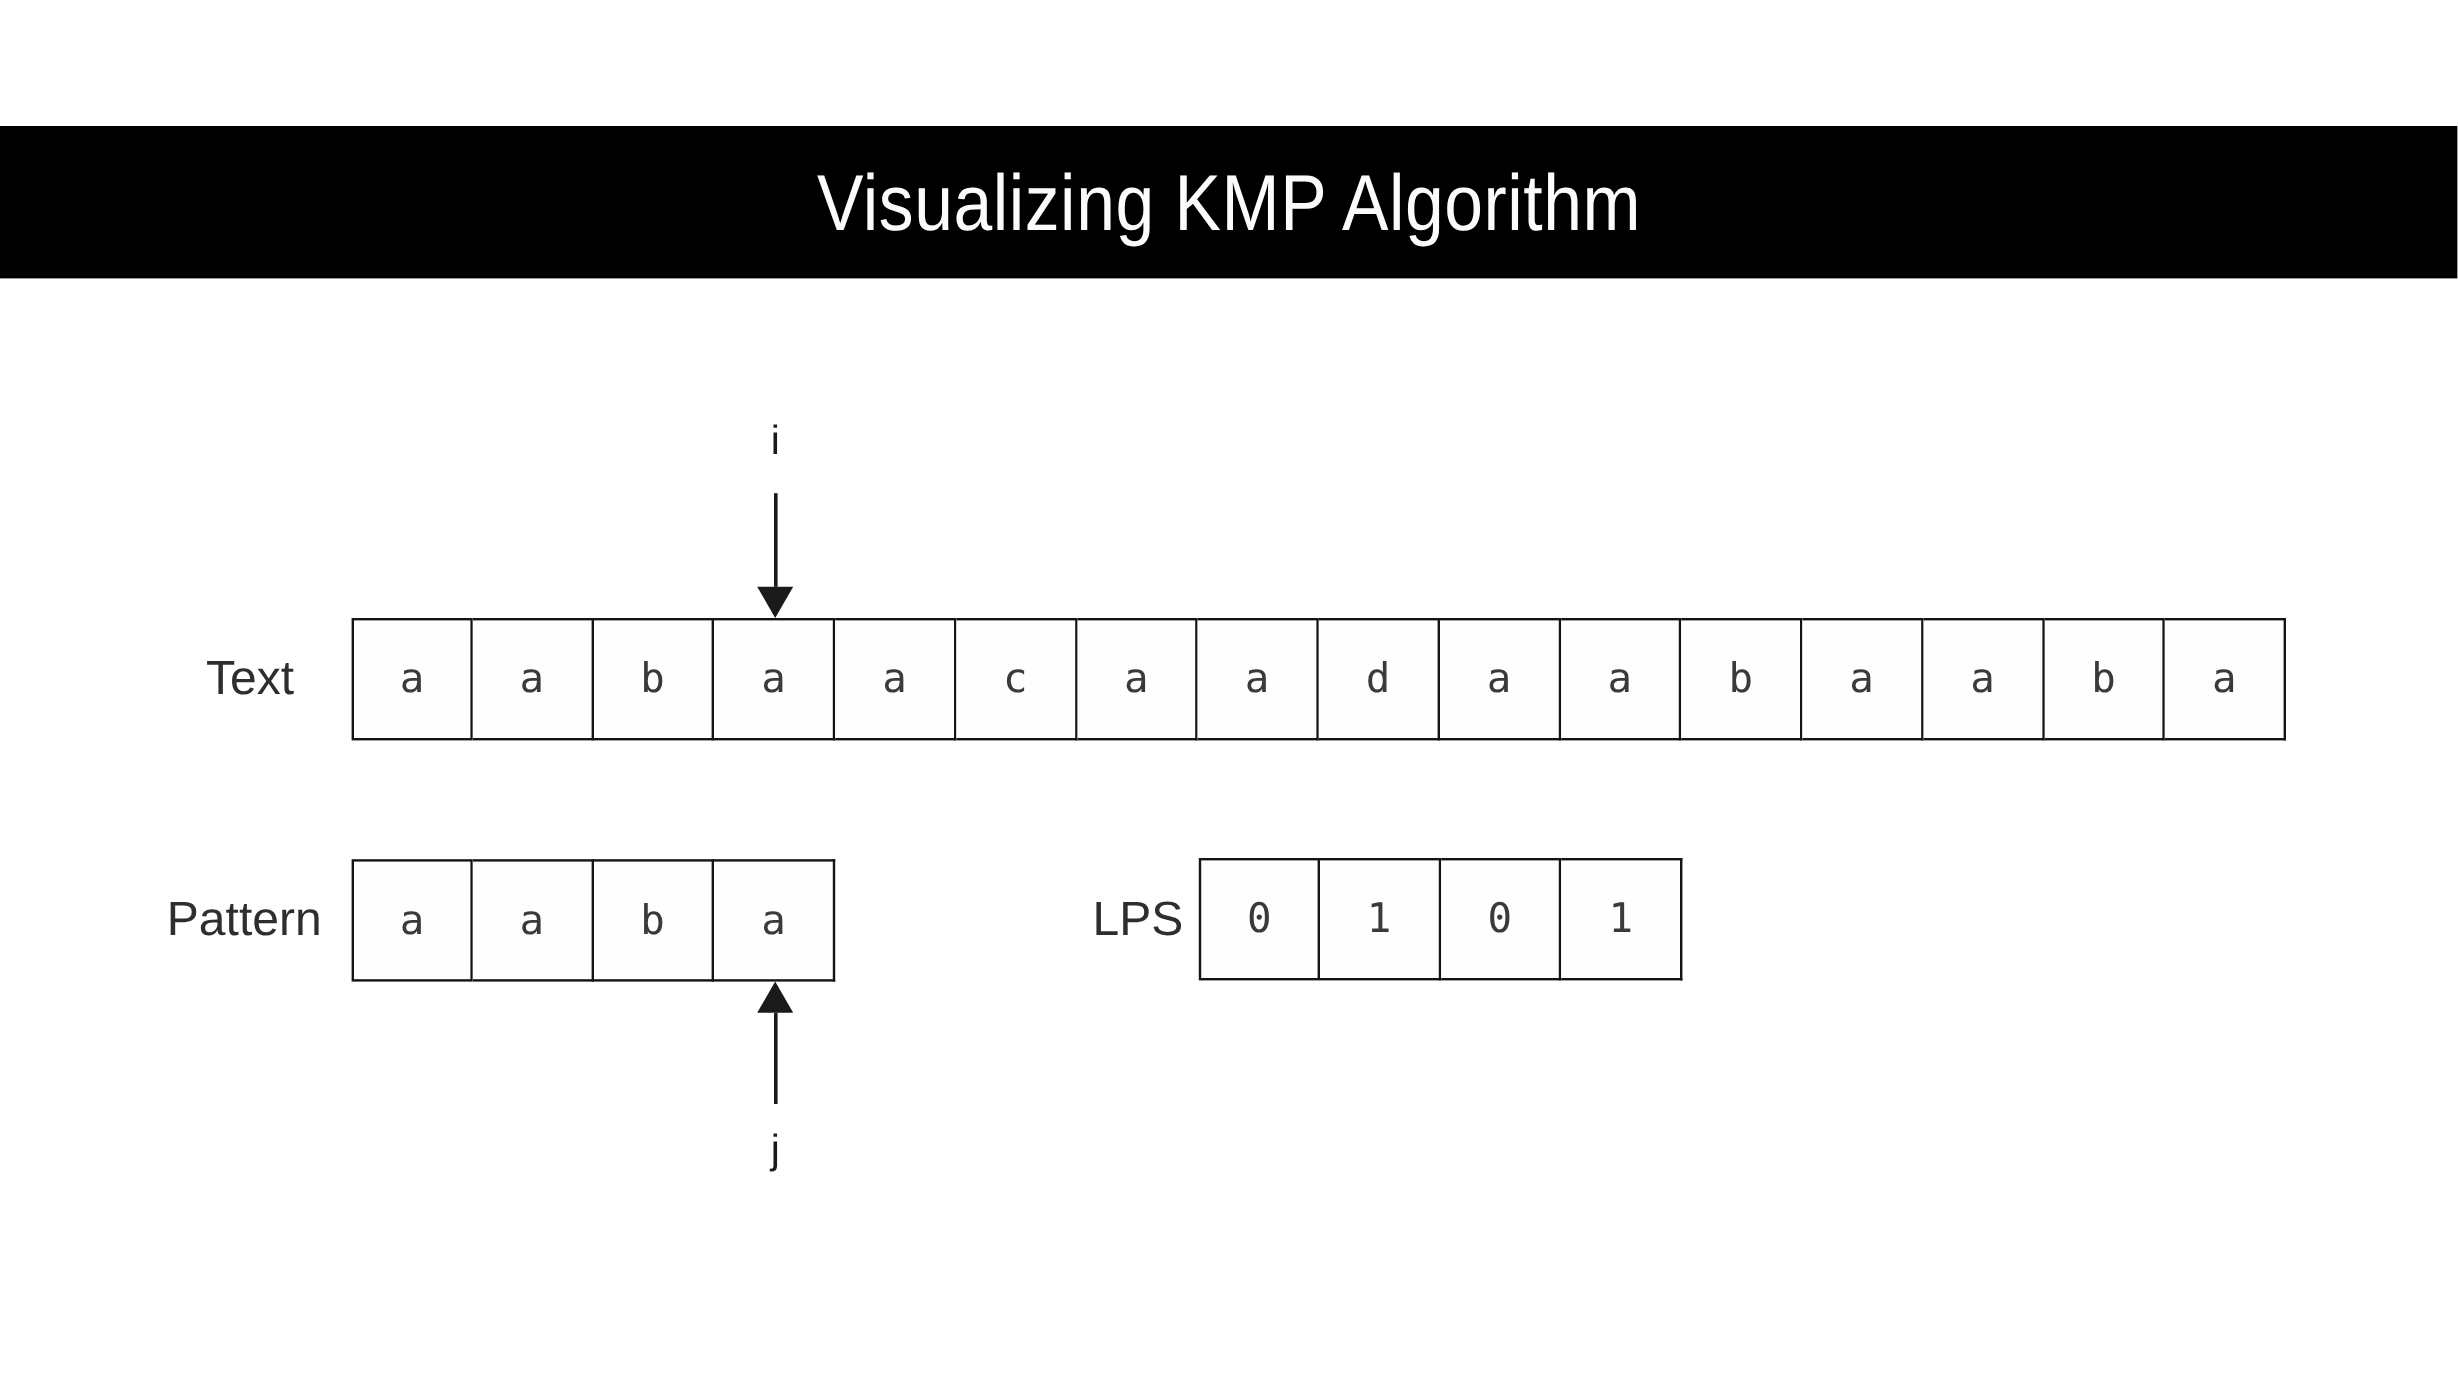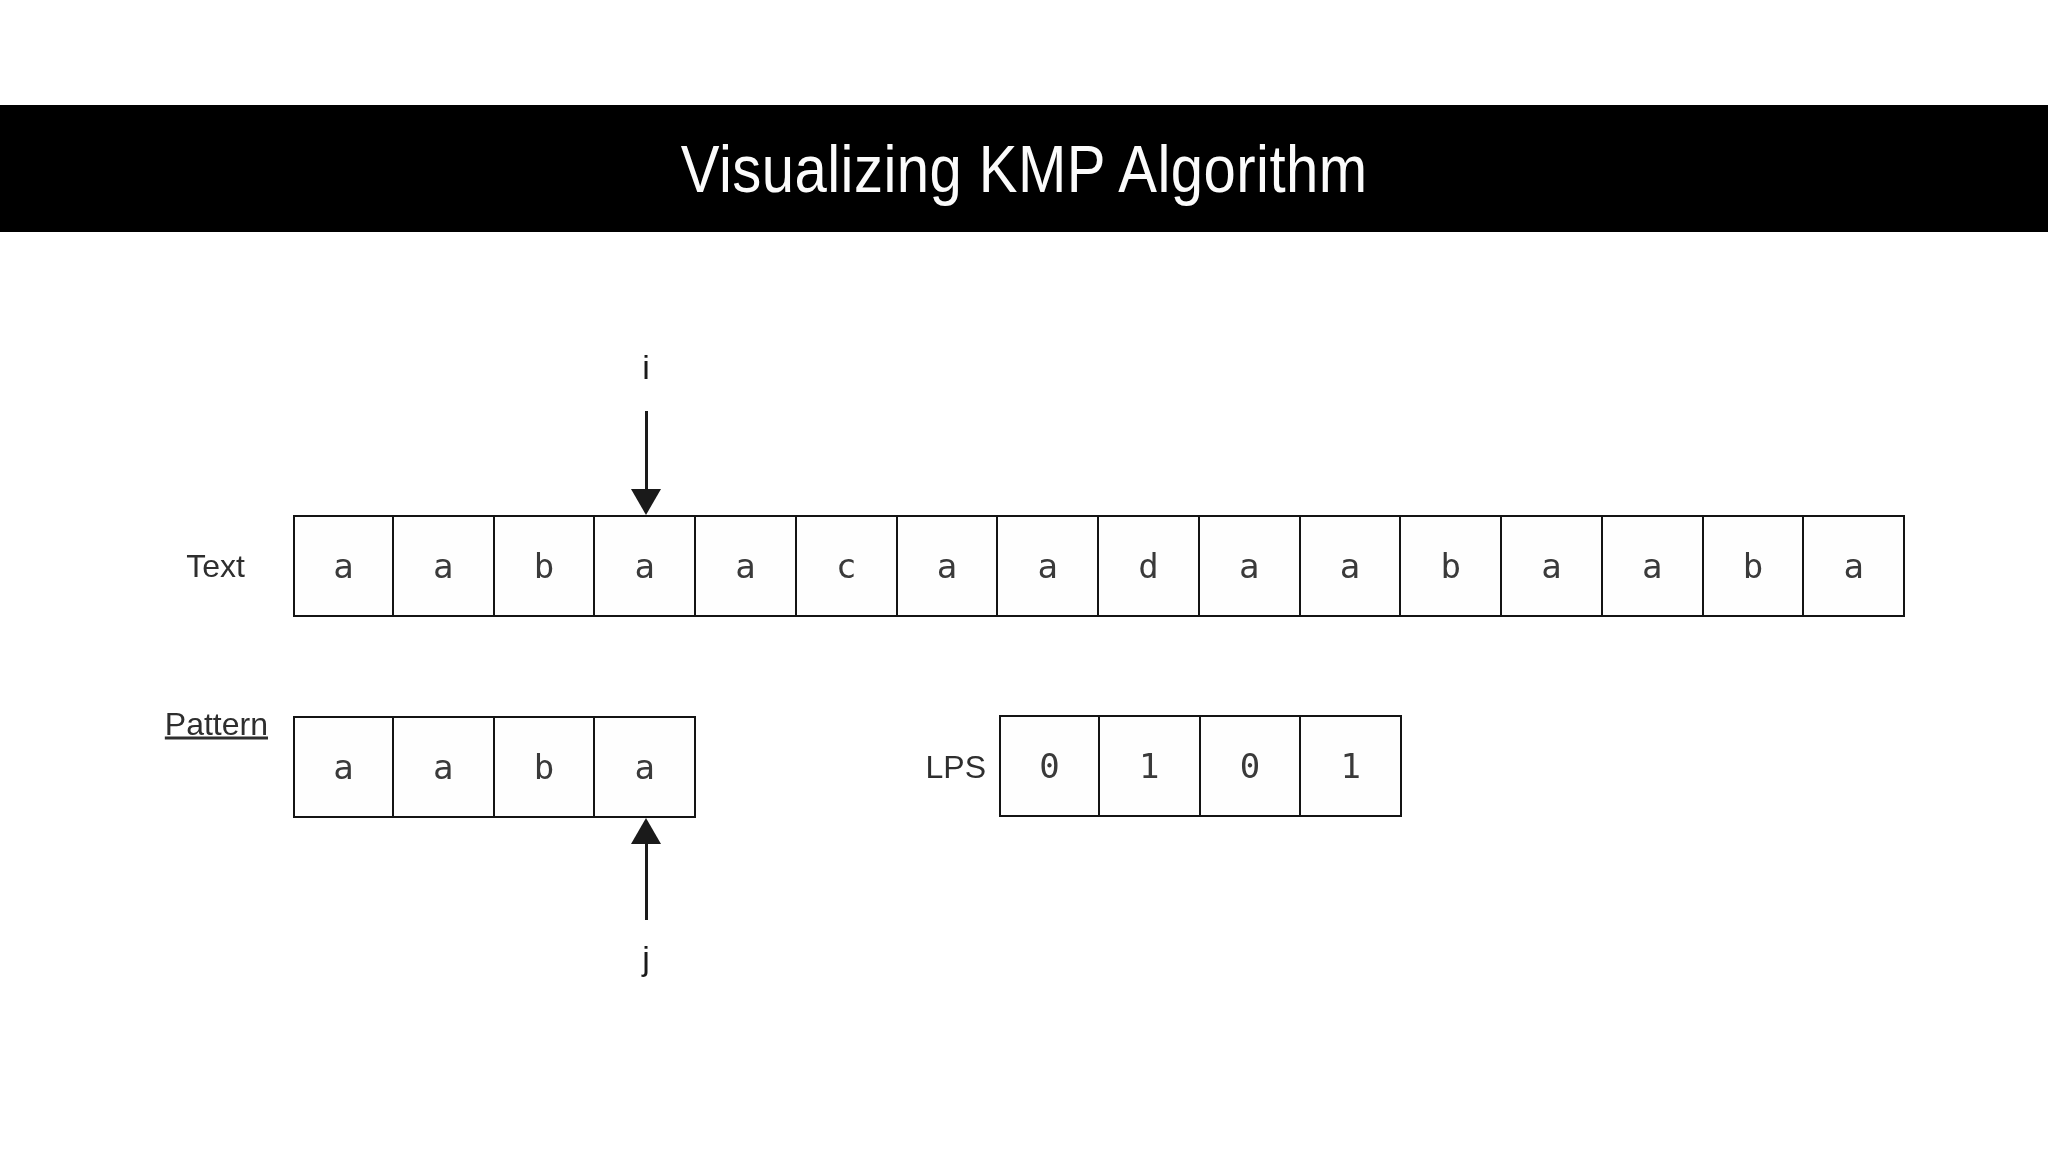--- a/index.html
+++ b/index.html
@@ -39,21 +39,21 @@
     transform: scaleX(0.88);
     transform-origin: center;
     white-space: nowrap;
     letter-spacing: 0.5px;
   }
 
   
   .row-label {
     position: absolute;
     transform: translate(-100%, -50%);
-    font-size: 32px;
+    font-size: 40px;
     color: var(--label-text, #2e2e2e);
     white-space: nowrap;
   }
   .cells {
     position: absolute;
     display: flex;
   }
   .cell {
     box-sizing: border-box;
     width: 100.75px;
@@ -64,21 +64,21 @@
     align-items: center;
     justify-content: center;
     font-family: "DejaVu Sans Mono", monospace;
     font-size: 34px;
     color: var(--cell-text, #3a3a3a);
   }
   .cell + .cell { border-left: none; }
 
   .text-label    { left: 245px; top: 566px; }
   .text-cells    { left: 293px; top: 515px; }
-  .pattern-label { left: 268px; top: 724px; text-decoration: underline; }
+  .pattern-label { left: 268px; top: 767px; }
   .pattern-cells { left: 293px; top: 716px; }
   .lps-label     { left: 944px; top: 767px; margin-left: 42px; }
   .lps-cells     { left: 999px; top: 715px; }
 
   
   .pointer {
     position: absolute;
     display: flex;
     flex-direction: column;
     align-items: center;

